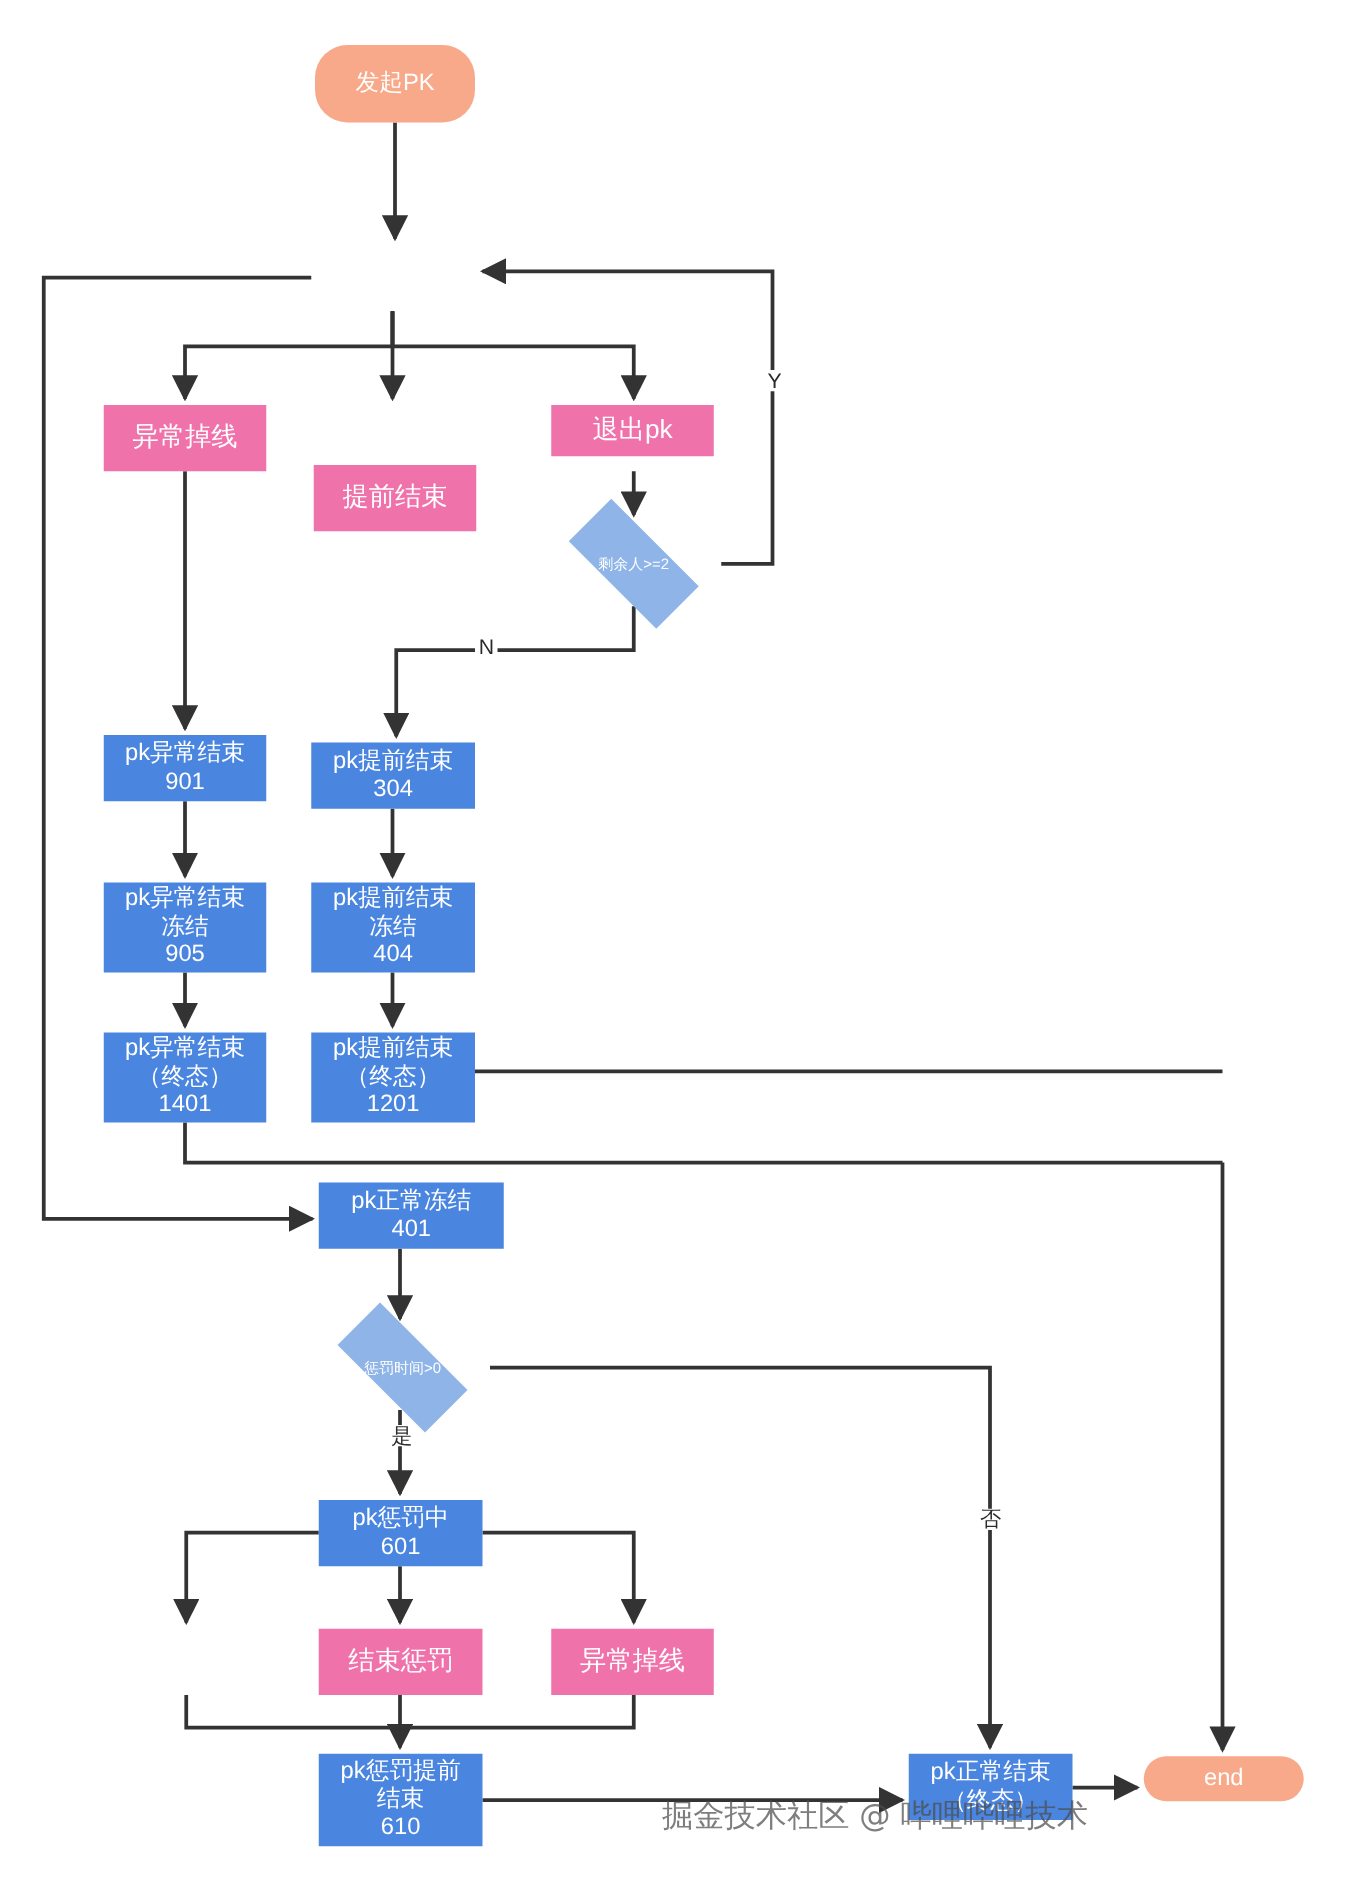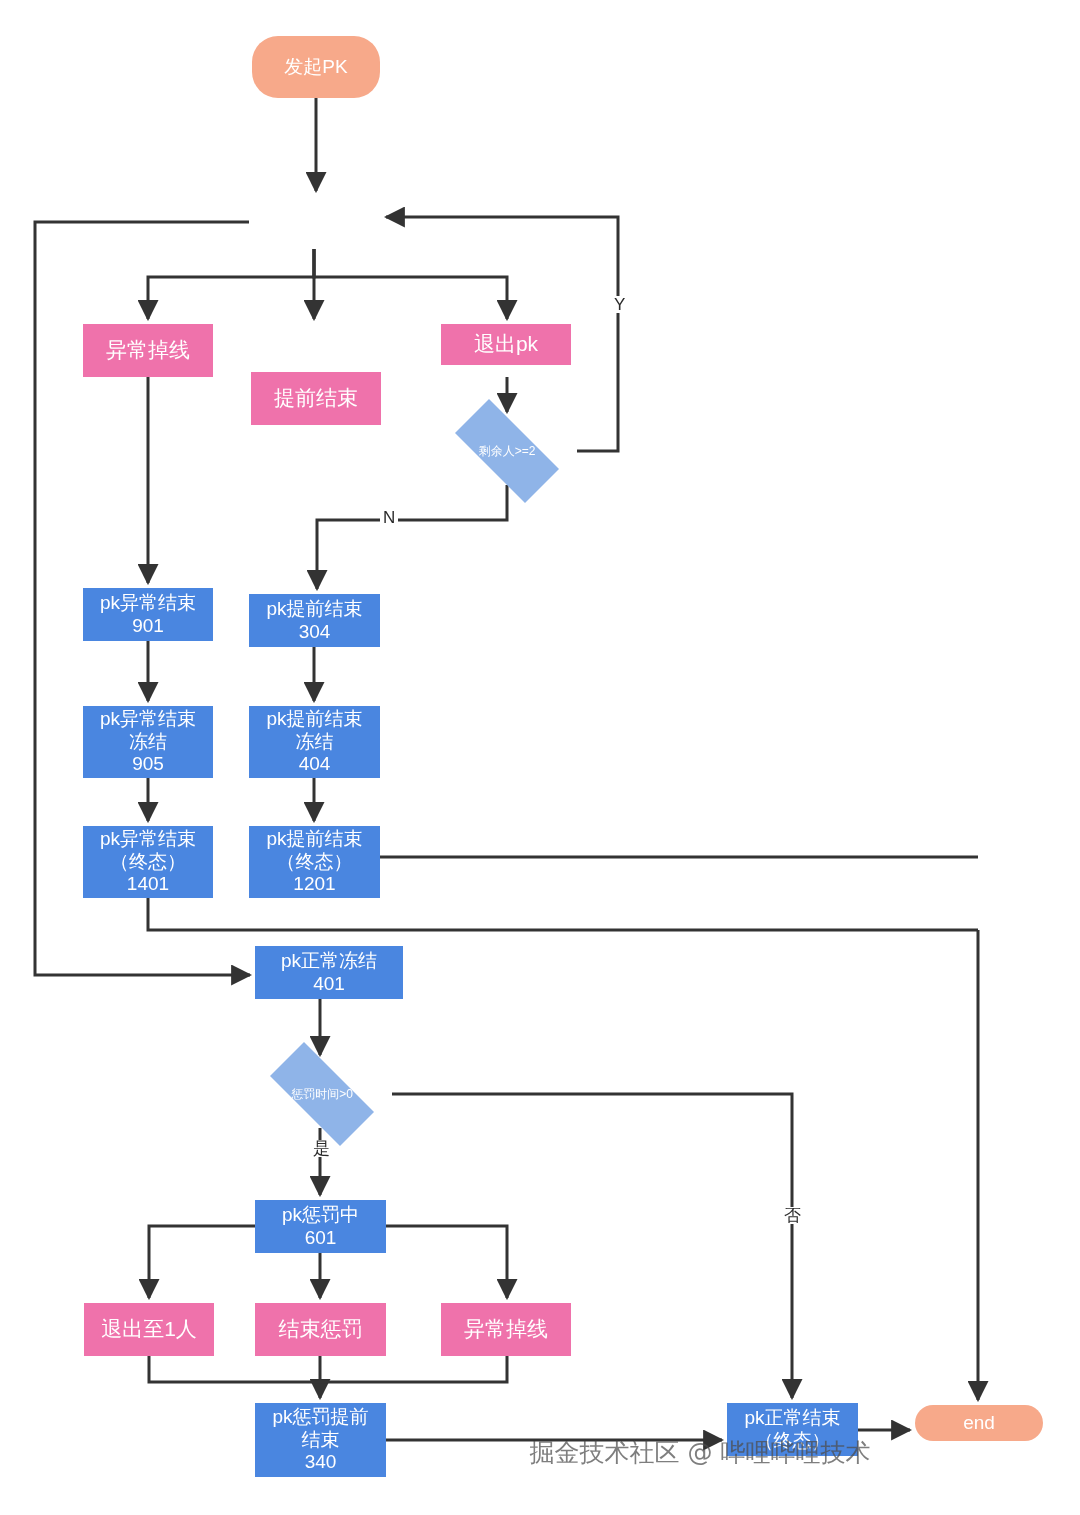--- a/index.html
+++ b/index.html
@@ -161,36 +161,33 @@
   <div class="node n-decision" style="left:252px;top:1060px;width:140px;height:68px;">
     <span class="dia"></span>
     <span class="dlabel">惩罚时间&gt;0</span>
   </div>
 
   <div class="node n-process" style="left:255px;top:1200px;width:131px;height:53px;">
     <span>pk惩罚中
 601</span>
   </div>
 
-  <div class="node n-event" style="left:84px;top:1303px;width:130px;height:53px;">
-    <span>退出至1人</span>
-  </div>
 
   <div class="node n-event" style="left:255px;top:1303px;width:131px;height:53px;">
     <span>结束惩罚</span>
   </div>
 
   <div class="node n-event" style="left:441px;top:1303px;width:130px;height:53px;">
     <span>异常掉线</span>
   </div>
 
   <div class="node n-process" style="left:255px;top:1403px;width:131px;height:74px;">
     <span>pk惩罚提前
 结束
-340</span>
+610</span>
   </div>
 
   <div class="node n-process" style="left:727px;top:1403px;width:131px;height:53px;">
     <span>pk正常结束
 （终态）</span>
   </div>
 
   <div class="node n-terminator" style="left:915px;top:1405px;width:128px;height:36px;">
     <span>end</span>
   </div>

